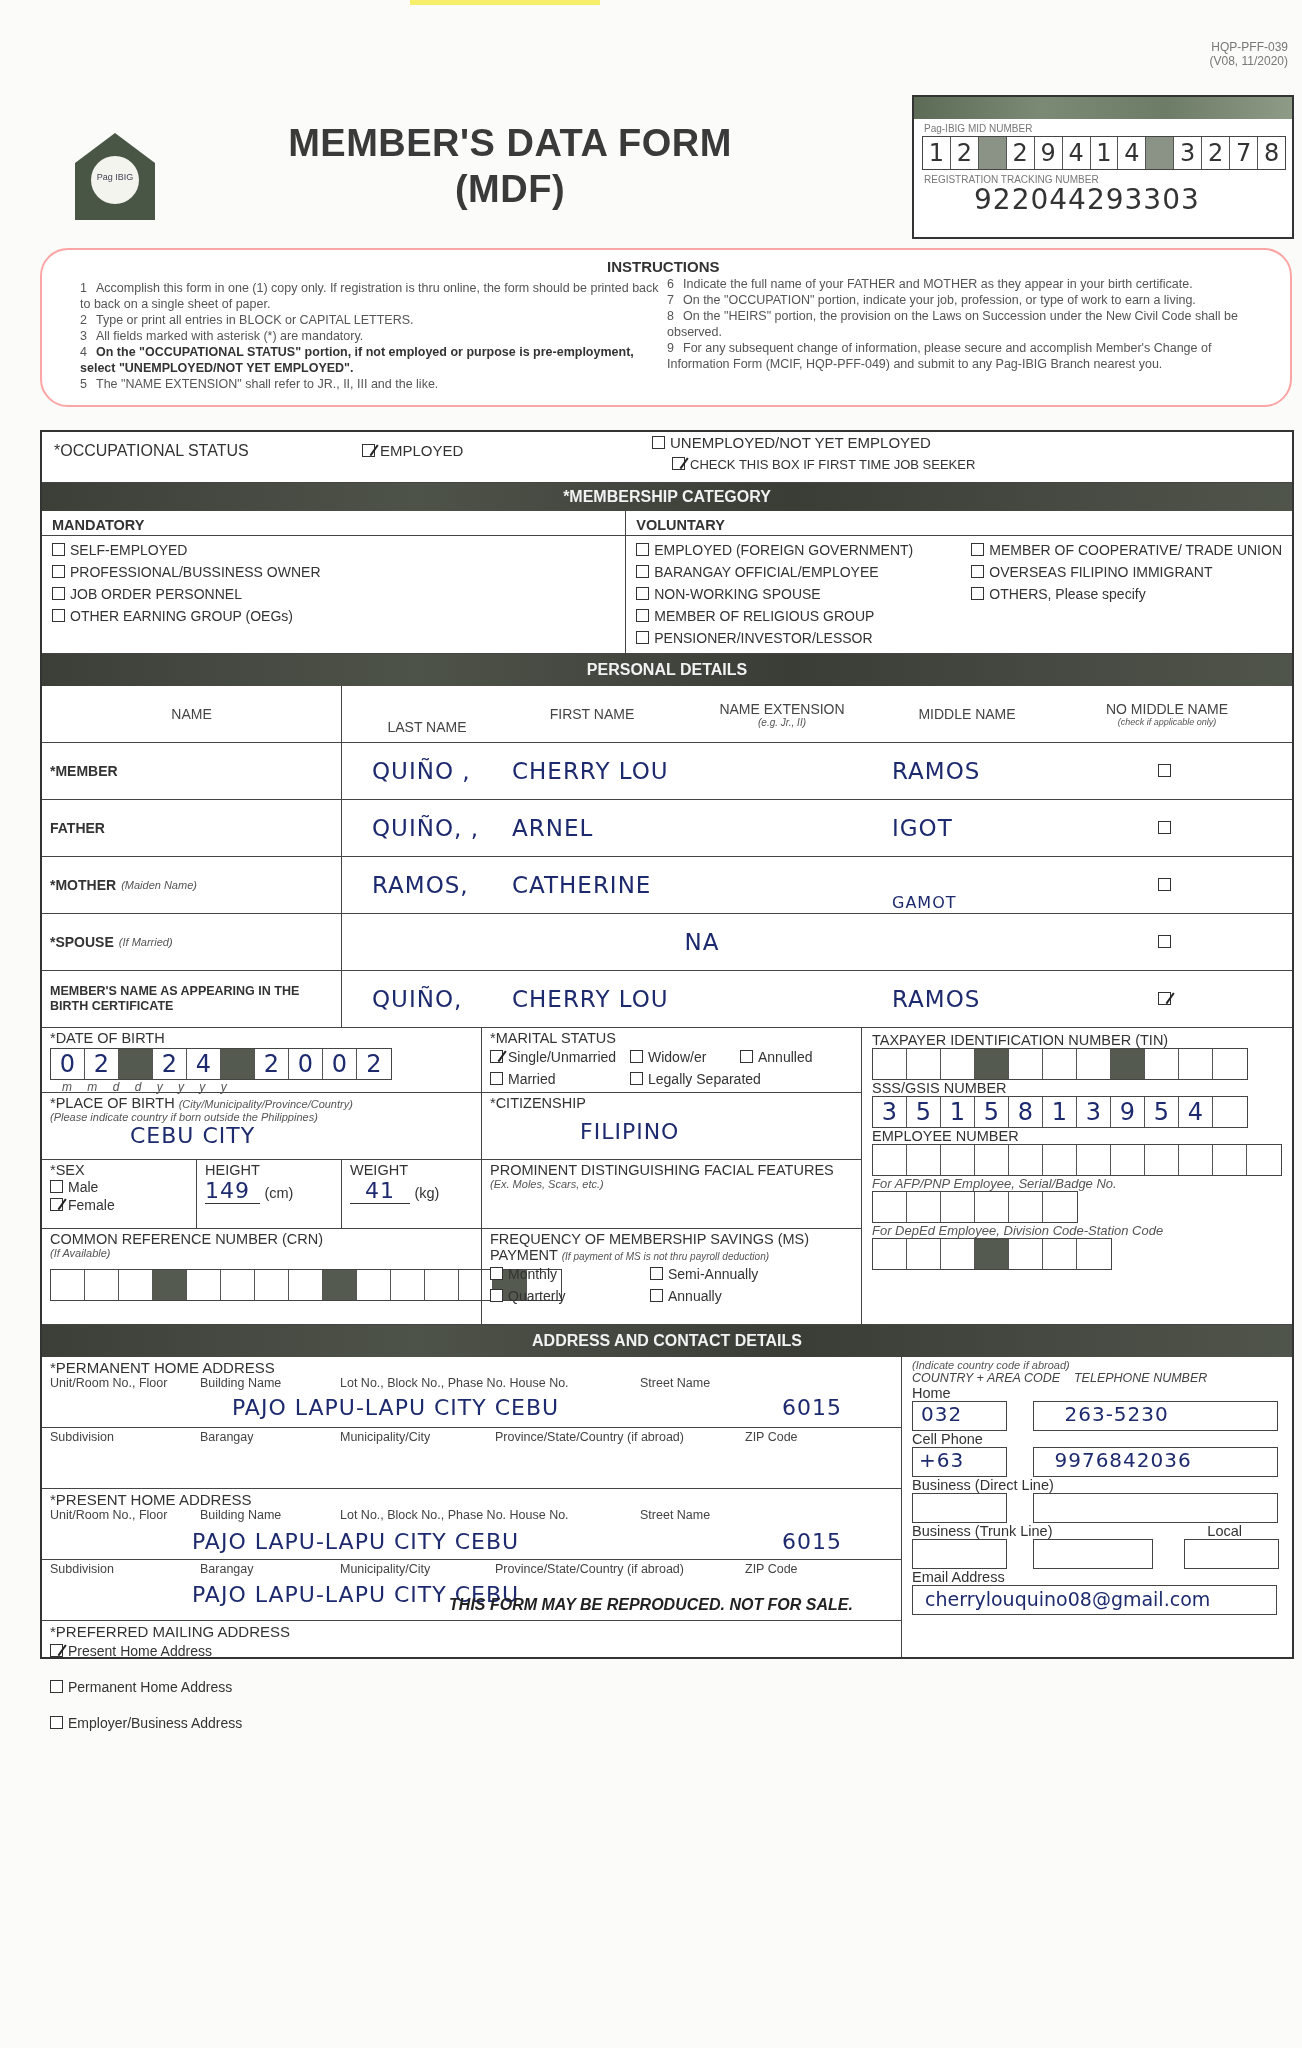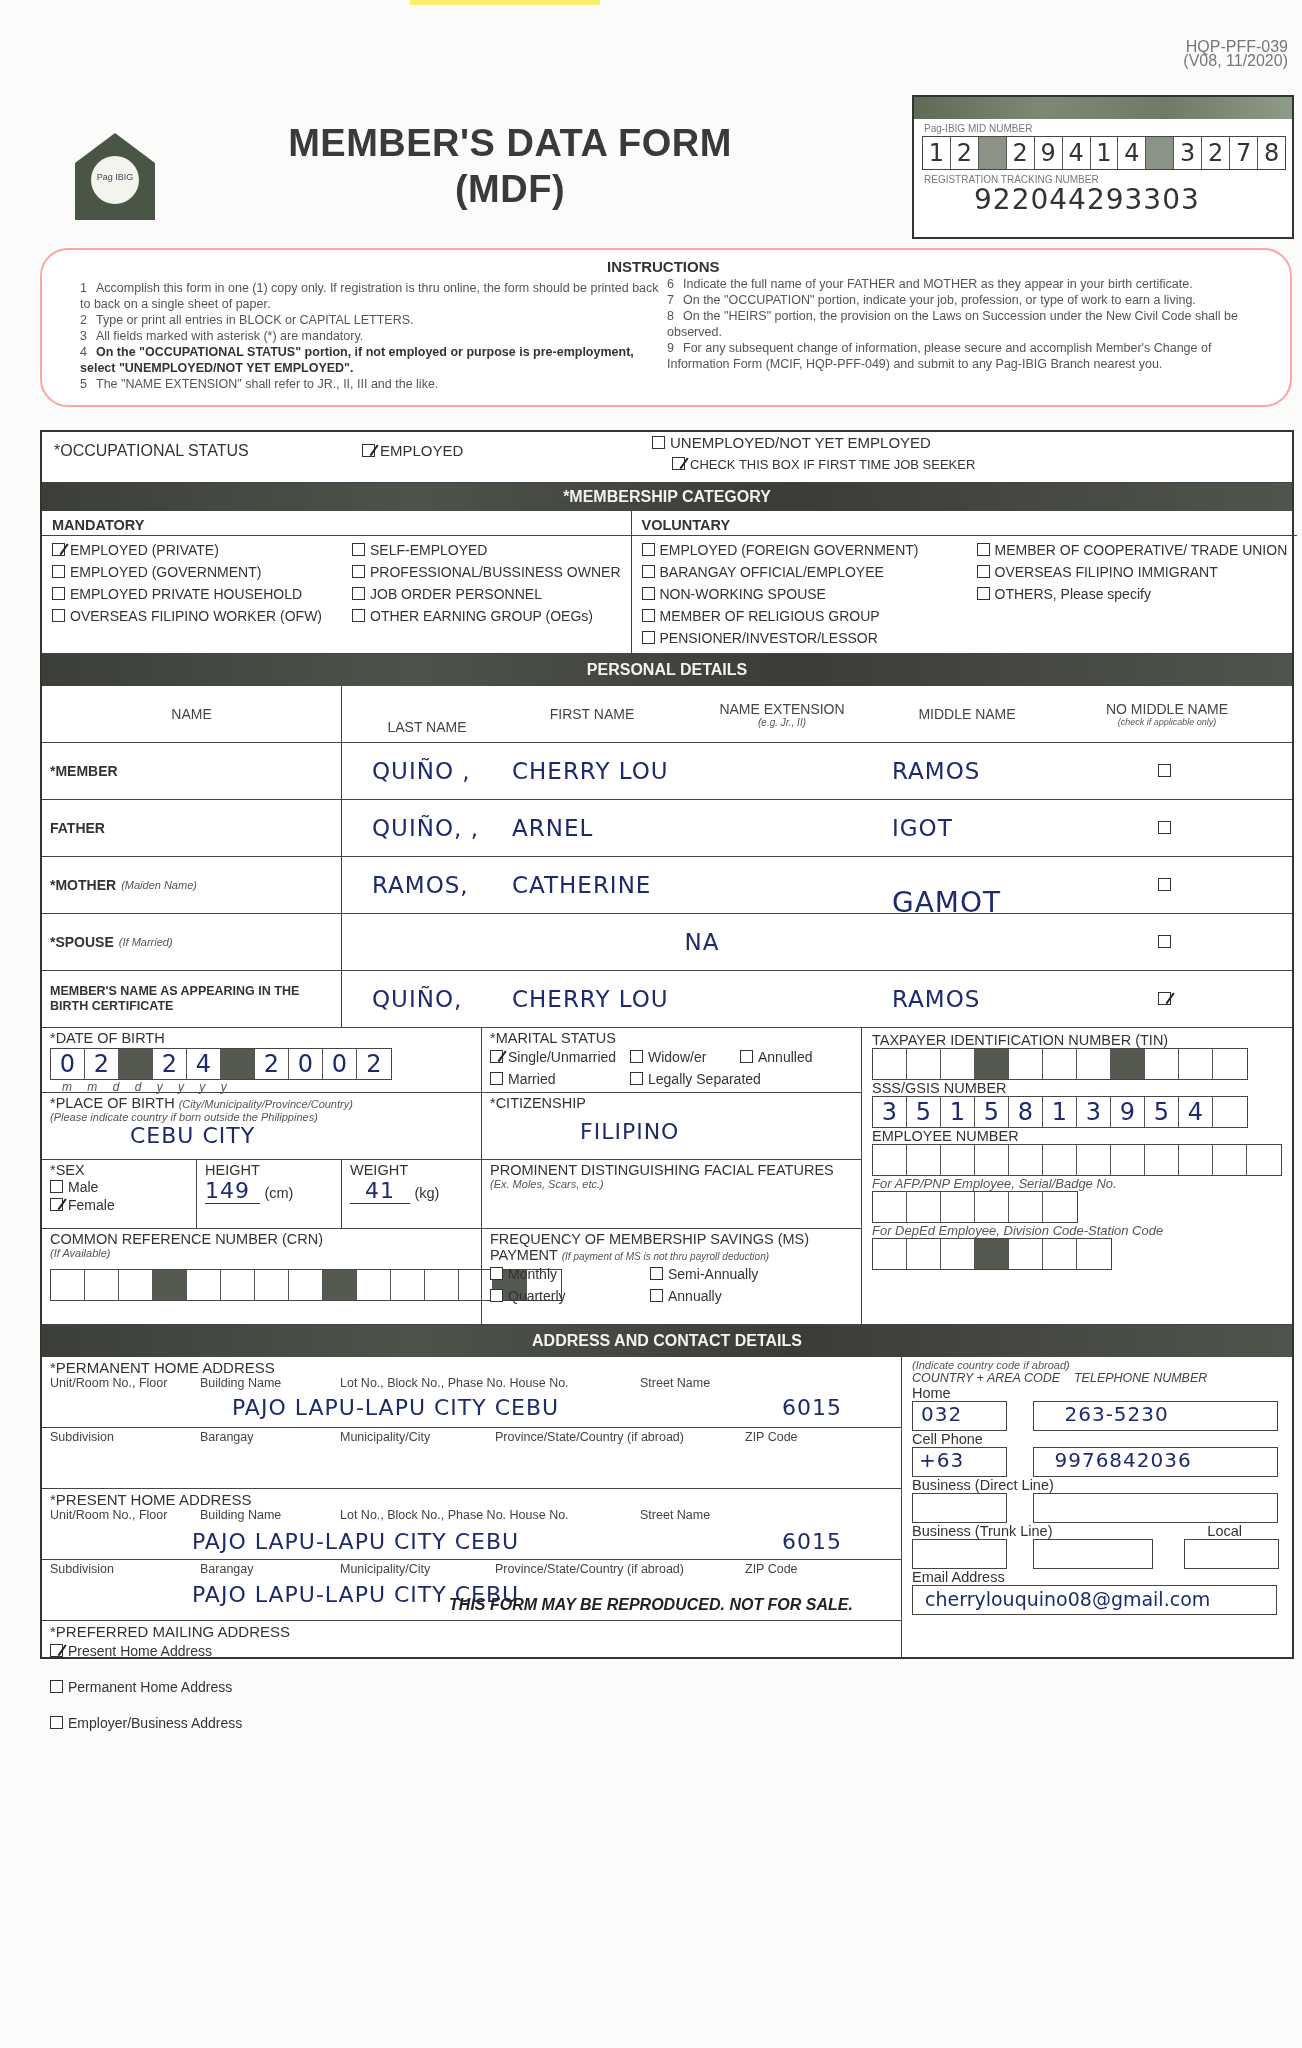--- a/index.html
+++ b/index.html
@@ -1,21 +1,21 @@
 <!DOCTYPE html>
 <html><head>
 <meta charset="utf-8">
 <style>
   html,body{margin:0;padding:0;}
   body{width:1302px;height:2048px;background:#fbfbf9;position:relative;overflow:hidden;font-family:"Liberation Sans",sans-serif;color:#222;}
   .abs{position:absolute;}
   .yellow-tab{left:410px;top:0;width:190px;height:5px;background:#f7ee6a;}
   .logo{left:70px;top:128px;width:90px;height:95px;}
   .title{left:230px;top:120px;width:560px;text-align:center;font-weight:bold;font-size:38px;color:#3a3a3a;line-height:46px;letter-spacing:0.5px;}
-  .formcode{right:14px;top:40px;text-align:right;font-size:16px;color:#777;line-height:14px;}
+  .formcode{right:14px;top:40px;text-align:right;font-size:12px;color:#777;line-height:14px;}
   .idbox{left:912px;top:95px;width:378px;height:140px;border:2px solid #333;background:#fff;}
   .idbox .band{height:22px;background:linear-gradient(90deg,#5c6b55,#7b8a74,#6d7c66,#8e9b87);}
   .idbox .lbl{font-size:10px;color:#777;margin:4px 0 0 10px;}
   .midrow{display:flex;margin:2px 6px 0 8px;height:32px;border:1px solid #444;}
   .midrow .c{flex:1;border-right:1px solid #555;font-family:"DejaVu Sans",sans-serif;font-size:24px;color:#333;text-align:center;line-height:32px;}
   .midrow .c.shade{background:#8a9385;}
   .midrow .c:last-child{border-right:none;}
   .rtn{font-family:"DejaVu Sans",sans-serif;font-size:28px;color:#333;margin-left:60px;margin-top:-2px;letter-spacing:1px;}
   .instr{left:40px;top:248px;width:1248px;height:155px;border:2px solid #fca5a5;border-radius:28px;background:#fff;font-size:12.5px;color:#555;}
   .instr h3{margin:0;position:absolute;left:565px;top:8px;font-size:15px;color:#333;}
@@ -112,26 +112,20 @@
       <div class="opt abs" style="left:610px;top:0px;font-size:15px;"><span class="cb"></span><span>UNEMPLOYED/NOT YET EMPLOYED</span></div>
       <div class="opt abs" style="left:630px;top:22px;font-size:13px;"><span class="cb on"></span><span>CHECK THIS BOX IF FIRST TIME JOB SEEKER</span></div>
     </div>
   </div>
 
   <div class="band" style="height:28px;line-height:28px;">*MEMBERSHIP CATEGORY</div>
   <div class="row" style="height:142px;">
     <div class="cell" style="width:625px;">
       <div class="lab" style="font-weight:bold;padding:6px 10px 2px;border-bottom:1.5px solid #444;">MANDATORY</div>
       <div style="display:flex;padding:3px 10px;">
-        <div id="mand1" style="width:300px;">
-            <div class="opt"><span class="cb on"></span><span>EMPLOYED (PRIVATE)</span></div>
-            <div class="opt"><span class="cb"></span><span>EMPLOYED (GOVERNMENT)</span></div>
-            <div class="opt"><span class="cb"></span><span>EMPLOYED PRIVATE HOUSEHOLD</span></div>
-            <div class="opt"><span class="cb"></span><span>OVERSEAS FILIPINO WORKER (OFW)</span></div>
-          </div>
         <div id="mand2">
             <div class="opt"><span class="cb"></span><span>SELF-EMPLOYED</span></div>
             <div class="opt"><span class="cb"></span><span>PROFESSIONAL/BUSSINESS OWNER</span></div>
             <div class="opt"><span class="cb"></span><span>JOB ORDER PERSONNEL</span></div>
             <div class="opt"><span class="cb"></span><span>OTHER EARNING GROUP (OEGs)</span></div>
           </div>
       </div>
     </div>
     <div class="cell" style="flex:1;">
       <div class="lab" style="font-weight:bold;padding:6px 10px 2px;border-bottom:1.5px solid #444;">VOLUNTARY</div>
@@ -196,21 +190,21 @@
       </div>
       <div class="row" style="height: 56px;">
         <div class="cell" style="width: 300px; padding: 6px 8px; font-size: 14px; font-weight: bold; color: rgb(51, 51, 51); line-height: 15px; display: flex; align-items: center;">
           <span>*MOTHER</span>
           <span class="small" style="margin-left: 5px; font-weight: normal;">(Maiden Name)</span>
         </div>
         <div style="flex: 1 1 0%; display: flex; align-items: center;">
           <div class="hand" style="width: 170px; padding-left: 30px; font-size: 23px; box-sizing: border-box;">RAMOS,</div>
           <div class="hand" style="width: 210px; padding-left: 0px; font-size: 23px; box-sizing: border-box;">CATHERINE</div>
           <div class="hand" style="width: 170px; padding-left: 0px; font-size: 23px; box-sizing: border-box;"></div>
-          <div class="hand" style="width: 150px; padding-left: 0px; font-size: 28px; box-sizing: border-box; margin-top: 35px;">GAMOT</div>
+          <div class="hand" style="width: 150px; padding-left: 0px; font-size: 16px; box-sizing: border-box; margin-top: 35px;">GAMOT</div>
           <div style="flex: 1 1 0%; text-align: center;"><span class="cb"></span></div>
         </div>
       </div>
       <div class="row" style="height: 56px;">
         <div class="cell" style="width: 300px; padding: 6px 8px; font-size: 14px; font-weight: bold; color: rgb(51, 51, 51); line-height: 15px; display: flex; align-items: center;">
           <span>*SPOUSE</span>
           <span class="small" style="margin-left: 5px; font-weight: normal;">(If Married)</span>
         </div>
         <div style="flex: 1 1 0%; display: flex; align-items: center;">
           <div class="hand" style="width: 170px; padding-left: 30px; font-size: 23px; box-sizing: border-box;"></div>

